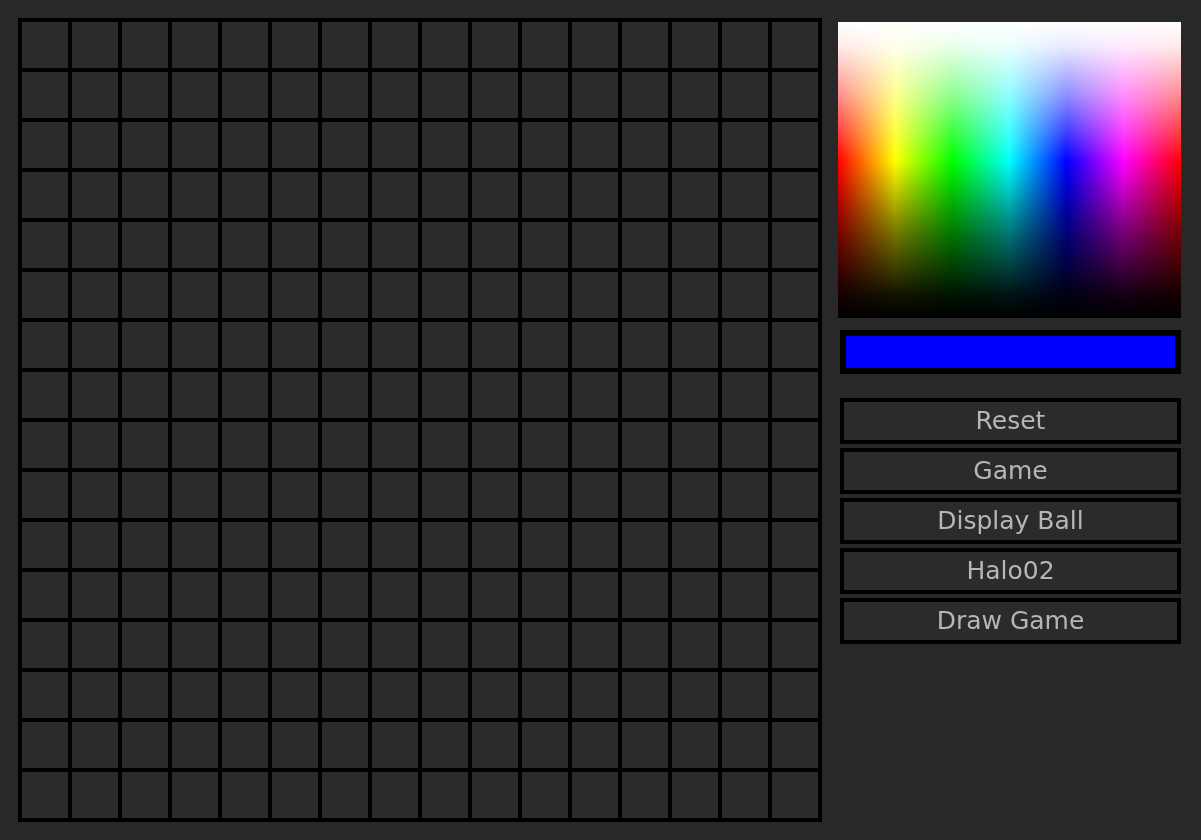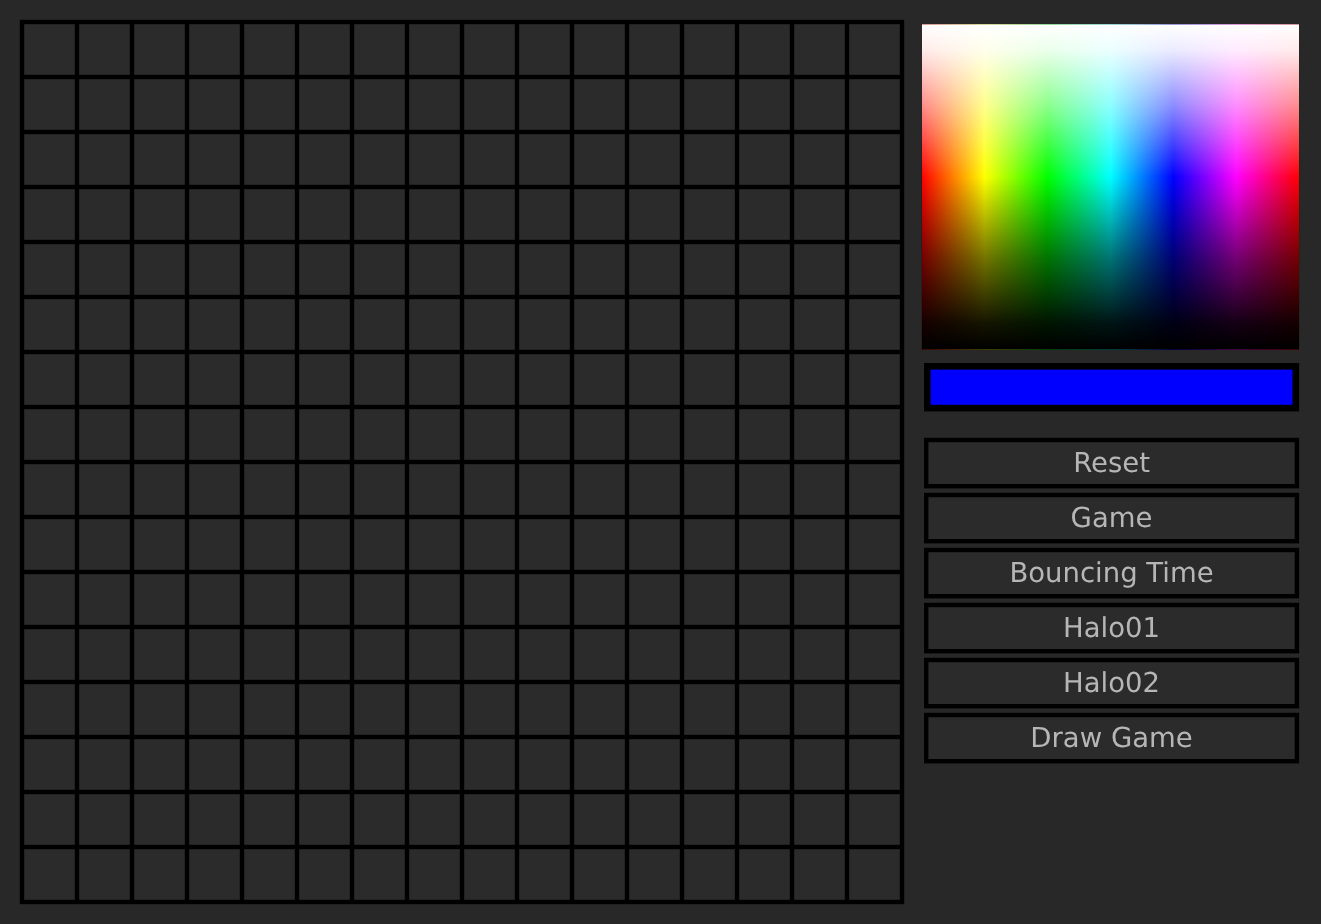--- a/index.html
+++ b/index.html
@@ -412,20 +412,19 @@
       </div>
     </div>
 
     <div class="swatch-wrap">
       <div class="swatch" id="swatch" style="background: rgb(0, 0, 255);"></div>
     </div>
 
     <div class="button-stack" id="button-stack">
         <button class="panel-button">Reset</button>
         <button class="panel-button">Game</button>
-        <button class="panel-button">Bouncing Time</button>
-        <button class="panel-button">Halo01</button>
+        <button class="panel-button">Display Ball</button>
         <button class="panel-button">Halo02</button>
         <button class="panel-button">Draw Game</button>
       </div>
 
   </div>
 </div>
 
 </body></html>

